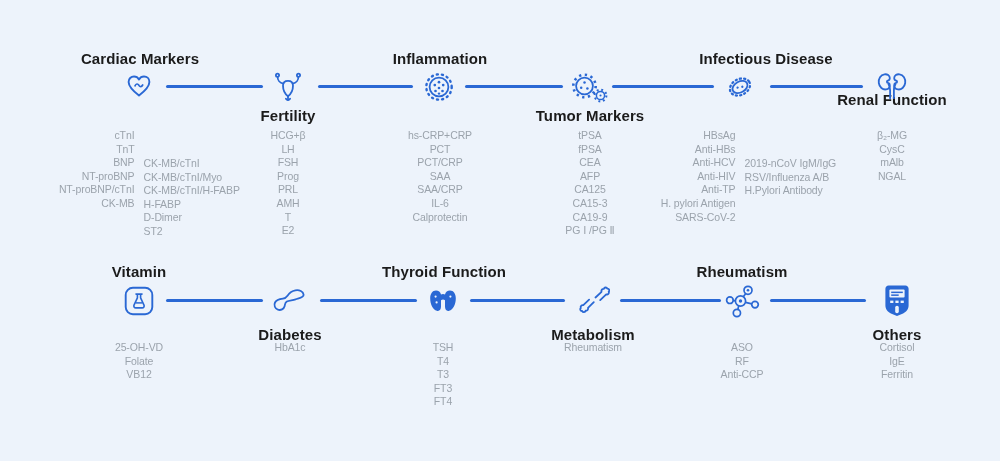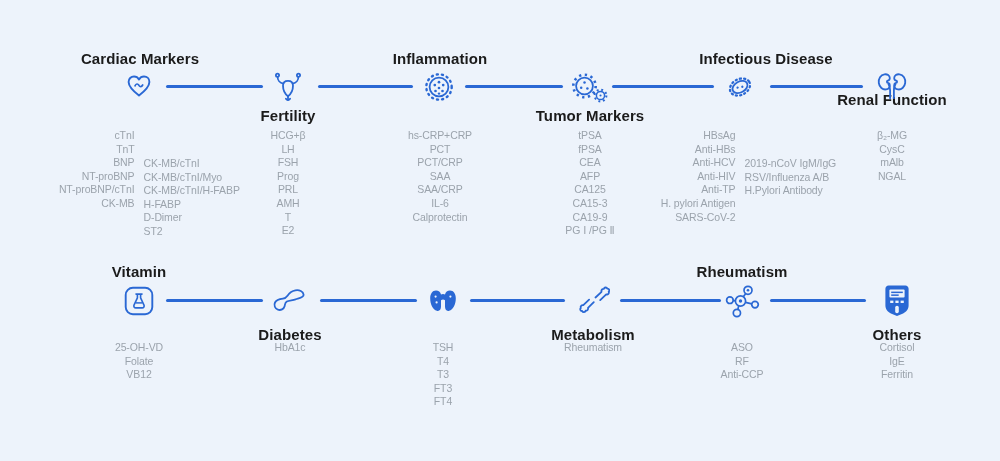--- a/index.html
+++ b/index.html
@@ -173,20 +173,21 @@
   <div class="list" style="left:139px;top:341px"><div class="col col-center"><div class="item">25-OH-VD</div><div class="item">Folate</div><div class="item">VB12</div></div></div>
 
   <div class="cat-title" style="left:290px;top:326px">Diabetes</div>
   <div class="icon-wrap" style="left:289px;top:301px">
     <svg width="38" height="30" viewBox="0 0 38 30" fill="none" stroke="currentColor" stroke-width="1.8" stroke-linejoin="round" stroke-linecap="round">
       <path d="M33.6 8.7 C33.2 5.3 29.3 3.6 25.4 4.3 C21.8 4.9 19.3 7.1 17.5 9.7 C16.3 11.4 15.1 12.4 12.9 12.7 C9.8 13.1 6.4 13.7 5 16.5 C3.6 19.3 5 22.7 7.9 23.7 C10.8 24.7 13.8 23.1 14.6 20.2 C15.1 18.4 14.9 16.6 16.8 15.5 C18.7 14.4 22.3 14.4 25.6 13.4 C29.7 12.1 34 11.6 33.6 8.7 Z"></path>
     </svg>
   </div>
   <div class="list" style="left:290px;top:341px"><div class="col col-center"><div class="item">HbA1c</div></div></div>
 
+  <div class="cat-title" style="left:444px;top:263px">Thyroid Function</div>
   <div class="icon-wrap" style="left:443px;top:301px">
     <svg width="30" height="26" viewBox="0 0 30 26">
       <path fill="currentColor" d="M8 2.6 C4.4 2.6 2.2 6 2.2 10.4 C2.2 16.4 5 21.6 8.8 22.8 C11.4 23.6 13 21.6 13 18.6 L13 12.2 C13.6 11.8 14.3 11.6 15 11.6 C15.7 11.6 16.4 11.8 17 12.2 L17 18.6 C17 21.6 18.6 23.6 21.2 22.8 C25 21.6 27.8 16.4 27.8 10.4 C27.8 6 25.6 2.6 22 2.6 C19.4 2.6 17.6 4.2 17 6.6 C16.4 6.3 15.7 6.1 15 6.1 C14.3 6.1 13.6 6.3 13 6.6 C12.4 4.2 10.6 2.6 8 2.6 Z"></path>
       <circle cx="7.6" cy="8.6" r="1.1" class="cut"></circle>
       <circle cx="22.4" cy="8.6" r="1.1" class="cut"></circle>
       <circle cx="8.6" cy="14.4" r="1.1" class="cut"></circle>
     </svg>
   </div>
   <div class="list" style="left:443px;top:341px"><div class="col col-center"><div class="item">TSH</div><div class="item">T4</div><div class="item">T3</div><div class="item">FT3</div><div class="item">FT4</div></div></div>
 

